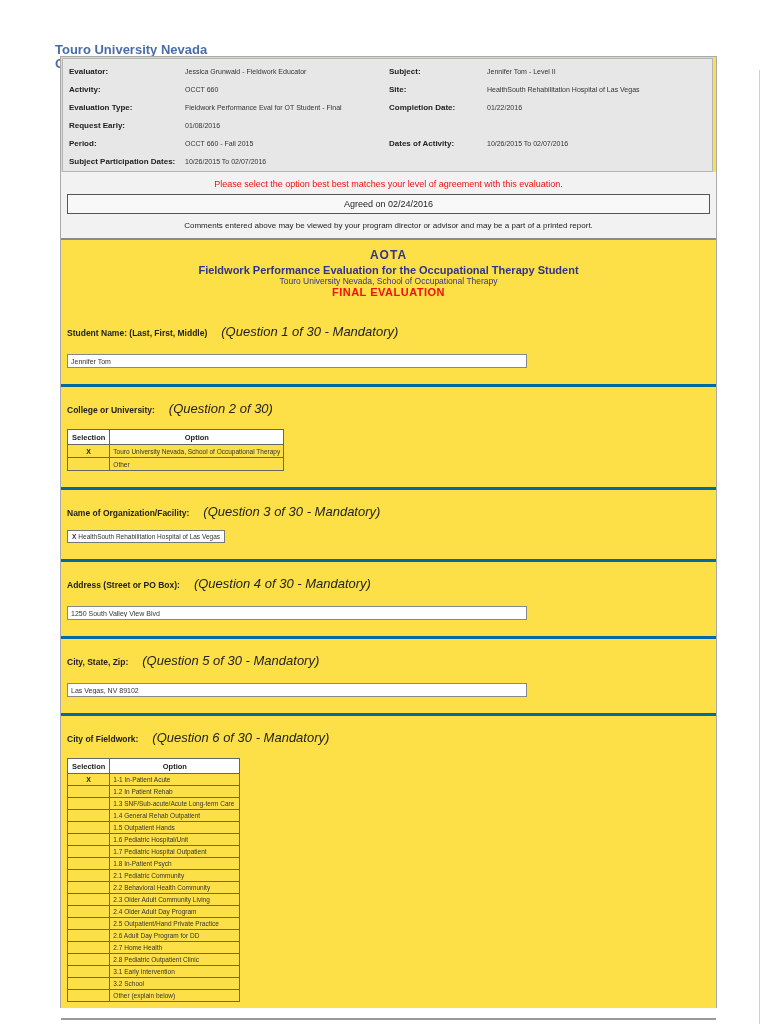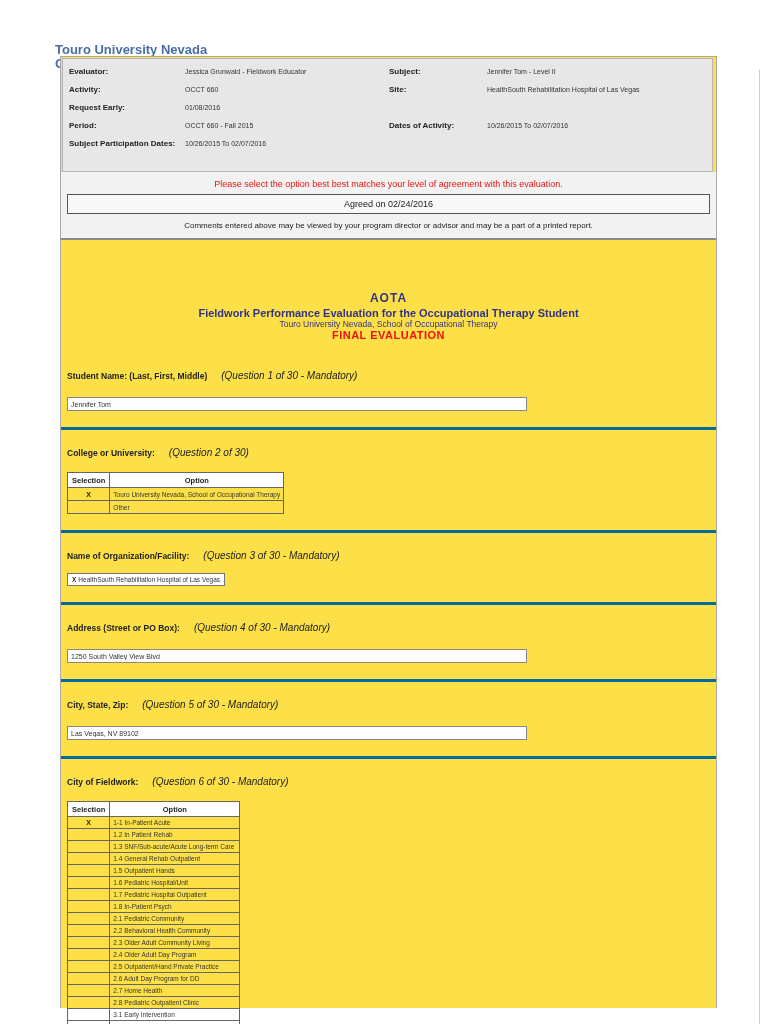--- a/index.html
+++ b/index.html
@@ -48,28 +48,28 @@
   .agree-box {
     margin: 5px 6px 0 6px; height: 20px;
     border: 1px solid #555; background: #f8f8f8;
     text-align: center; line-height: 19px;
     font-size: 9px; color: #222;
   }
   .comments-note { text-align: center; font-size: 8px; color: #222; margin-top: 7px; }
   
   .form-area { border-bottom: 2px solid #999; }
   .form-head { text-align: center; padding-top: 8px; padding-bottom: 12px; }
-  .org-name { font-size: 12px; font-weight: bold; color: #333388; letter-spacing: 1px; margin-top: 43px; }
+  .org-name { font-size: 12px; font-weight: bold; color: #333388; letter-spacing: 1px; }
   .form-title { font-size: 11px; font-weight: bold; color: #333388; margin-top: 2px; }
   .form-subtitle { font-size: 8.5px; color: #333388; }
   .final-label { font-size: 11px; font-weight: bold; color: #ee1111; letter-spacing: 0.5px; }
   .question { padding: 12px 0 16px 6px; }
   .question + .question { border-top: 3px solid #0369a1; }
   .q-label { font-size: 8.5px; font-weight: bold; color: #222; }
-  .q-meta { font-size: 10px; font-style: italic; color: #222; margin-left: 14px; margin-top: 32px; }
+  .q-meta { font-size: 13px; font-style: italic; color: #222; margin-left: 14px; margin-top: 32px; }
   .text-input {
     display: block; margin-top: 14px;
     width: 460px; height: 14px;
     border: 1px solid #888; background: #fff;
     font-size: 7px; color: #333; padding: 0 3px;
     font-family: "Liberation Sans", "DejaVu Sans", sans-serif;
   }
   .facility-box {
     display: inline-block; margin-top: 10px;
     border: 1px solid #777; padding: 2px 4px;
@@ -105,20 +105,26 @@
         <div class="info-label">Subject:</div>
         <div class="info-value">Jennifer Tom - Level II</div>
       </div>
       <div class="info-row">
         <div class="info-label">Activity:</div>
         <div class="info-value">OCCT 660</div>
         <div class="info-label">Site:</div>
         <div class="info-value">HealthSouth Rehabilitation Hospital of Las Vegas</div>
       </div>
       <div class="info-row">
+        <div class="info-label">Evaluation Type:</div>
+        <div class="info-value">Fieldwork Performance Eval for OT Student - Final</div>
+        <div class="info-label">Completion Date:</div>
+        <div class="info-value">01/22/2016</div>
+      </div>
+      <div class="info-row">
         <div class="info-label">Request Early:</div>
         <div class="info-value">01/08/2016</div>
         <div class="info-label"></div>
         <div class="info-value"></div>
       </div>
       <div class="info-row">
         <div class="info-label">Period:</div>
         <div class="info-value">OCCT 660 - Fall 2015</div>
         <div class="info-label">Dates of Activity:</div>
         <div class="info-value">10/26/2015 To 02/07/2016</div>

